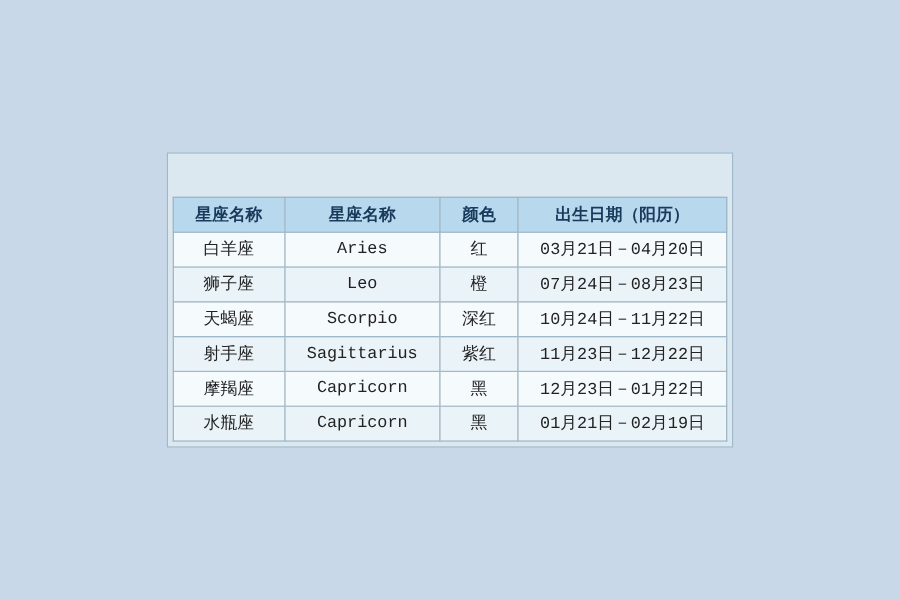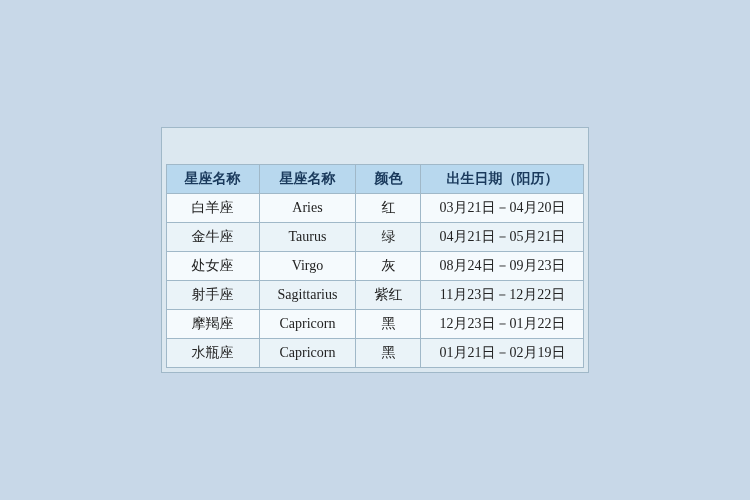--- a/index.html
+++ b/index.html
@@ -31,20 +31,21 @@
       white-space: nowrap;
     }
     thead tr th {
       background-color: #b8d8ee;
       font-weight: bold;
       color: #1a3a5c;
       font-size: 14px;
     }
     tbody tr td {
       background-color: #f5fafd;
+      font-family: Liberation Mono, monospace;
     }
     tbody tr:nth-child(even) td {
       background-color: #eaf3f8;
     }
   </style>
 </head>
 <body>
 
 <div class="table-container">
   <table>
@@ -57,30 +58,30 @@
       </tr>
     </thead>
     <tbody id="table-body">
     <tr>
           <td>白羊座</td>
           <td>Aries</td>
           <td>红</td>
           <td>03月21日－04月20日</td>
         </tr>
         <tr>
-          <td>金牛座</td>
-          <td>Taurus</td>
-          <td>绿</td>
-          <td>04月21日－05月21日</td>
+          <td>狮子座</td>
+          <td>Leo</td>
+          <td>橙</td>
+          <td>07月24日－08月23日</td>
         </tr>
         <tr>
-          <td>处女座</td>
-          <td>Virgo</td>
-          <td>灰</td>
-          <td>08月24日－09月23日</td>
+          <td>天蝎座</td>
+          <td>Scorpio</td>
+          <td>深红</td>
+          <td>10月24日－11月22日</td>
         </tr>
         <tr>
           <td>射手座</td>
           <td>Sagittarius</td>
           <td>紫红</td>
           <td>11月23日－12月22日</td>
         </tr>
         <tr>
           <td>摩羯座</td>
           <td>Capricorn</td>

